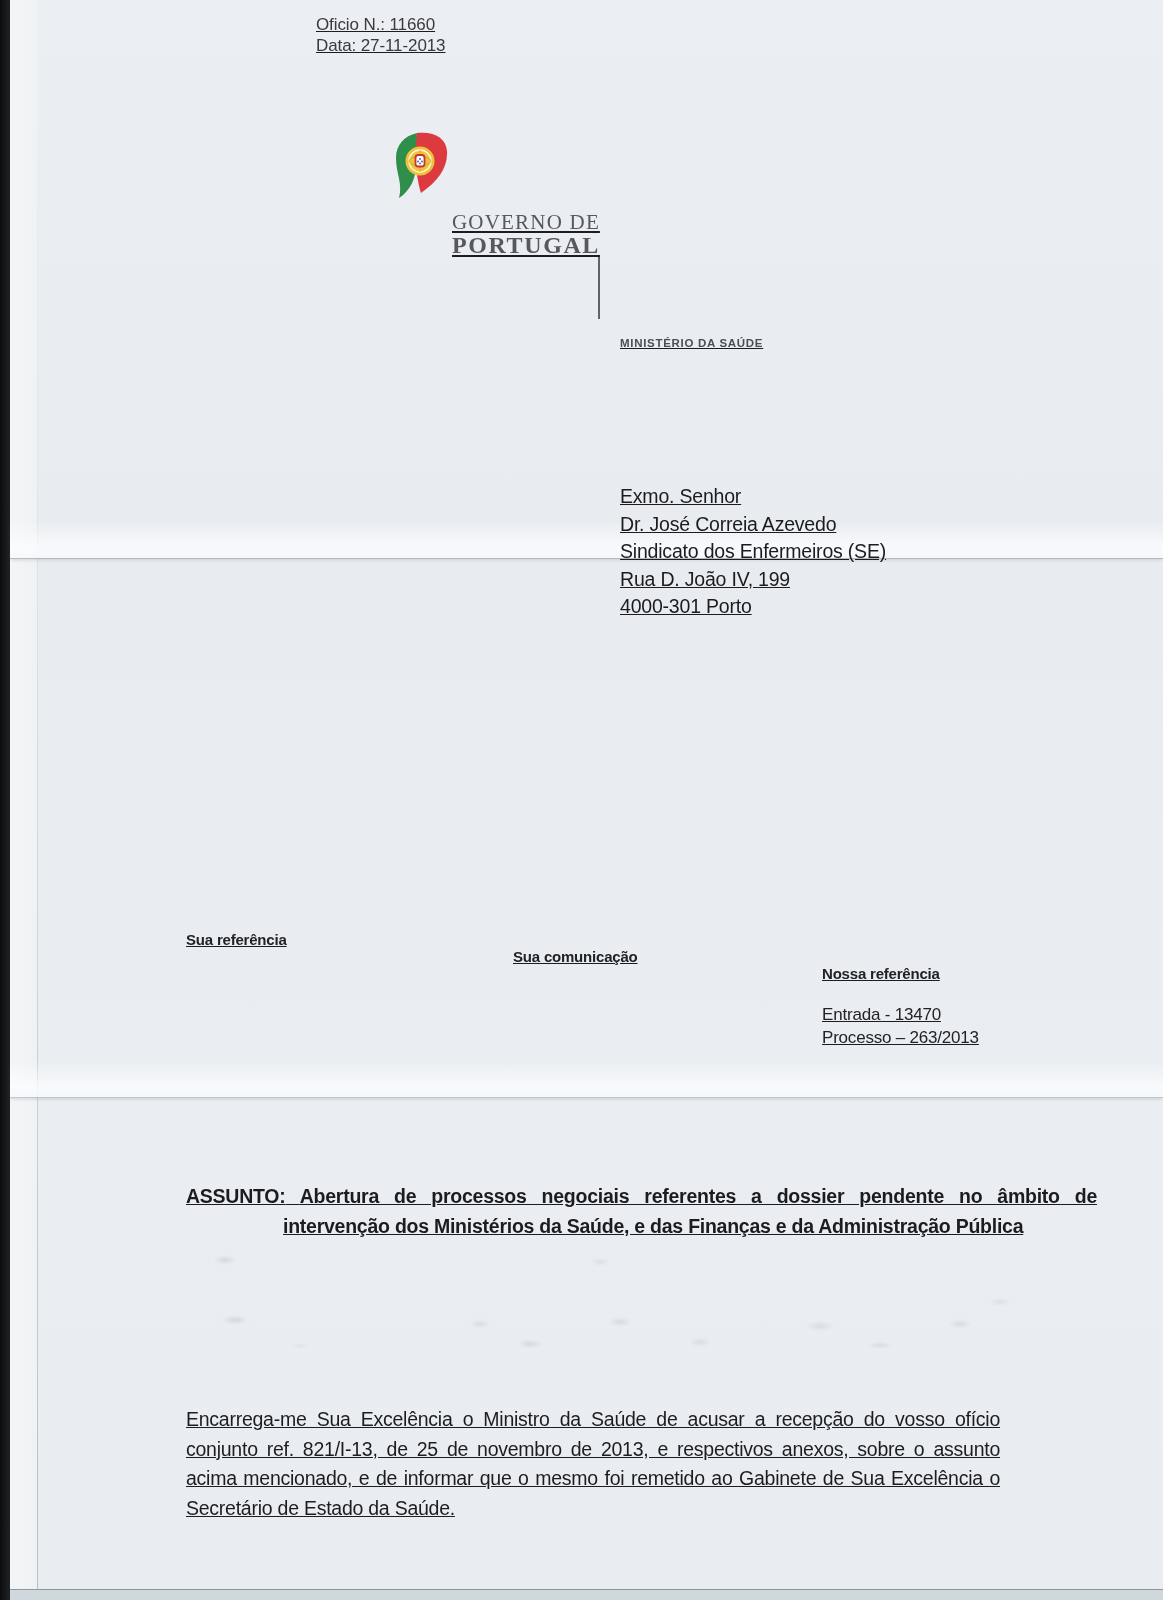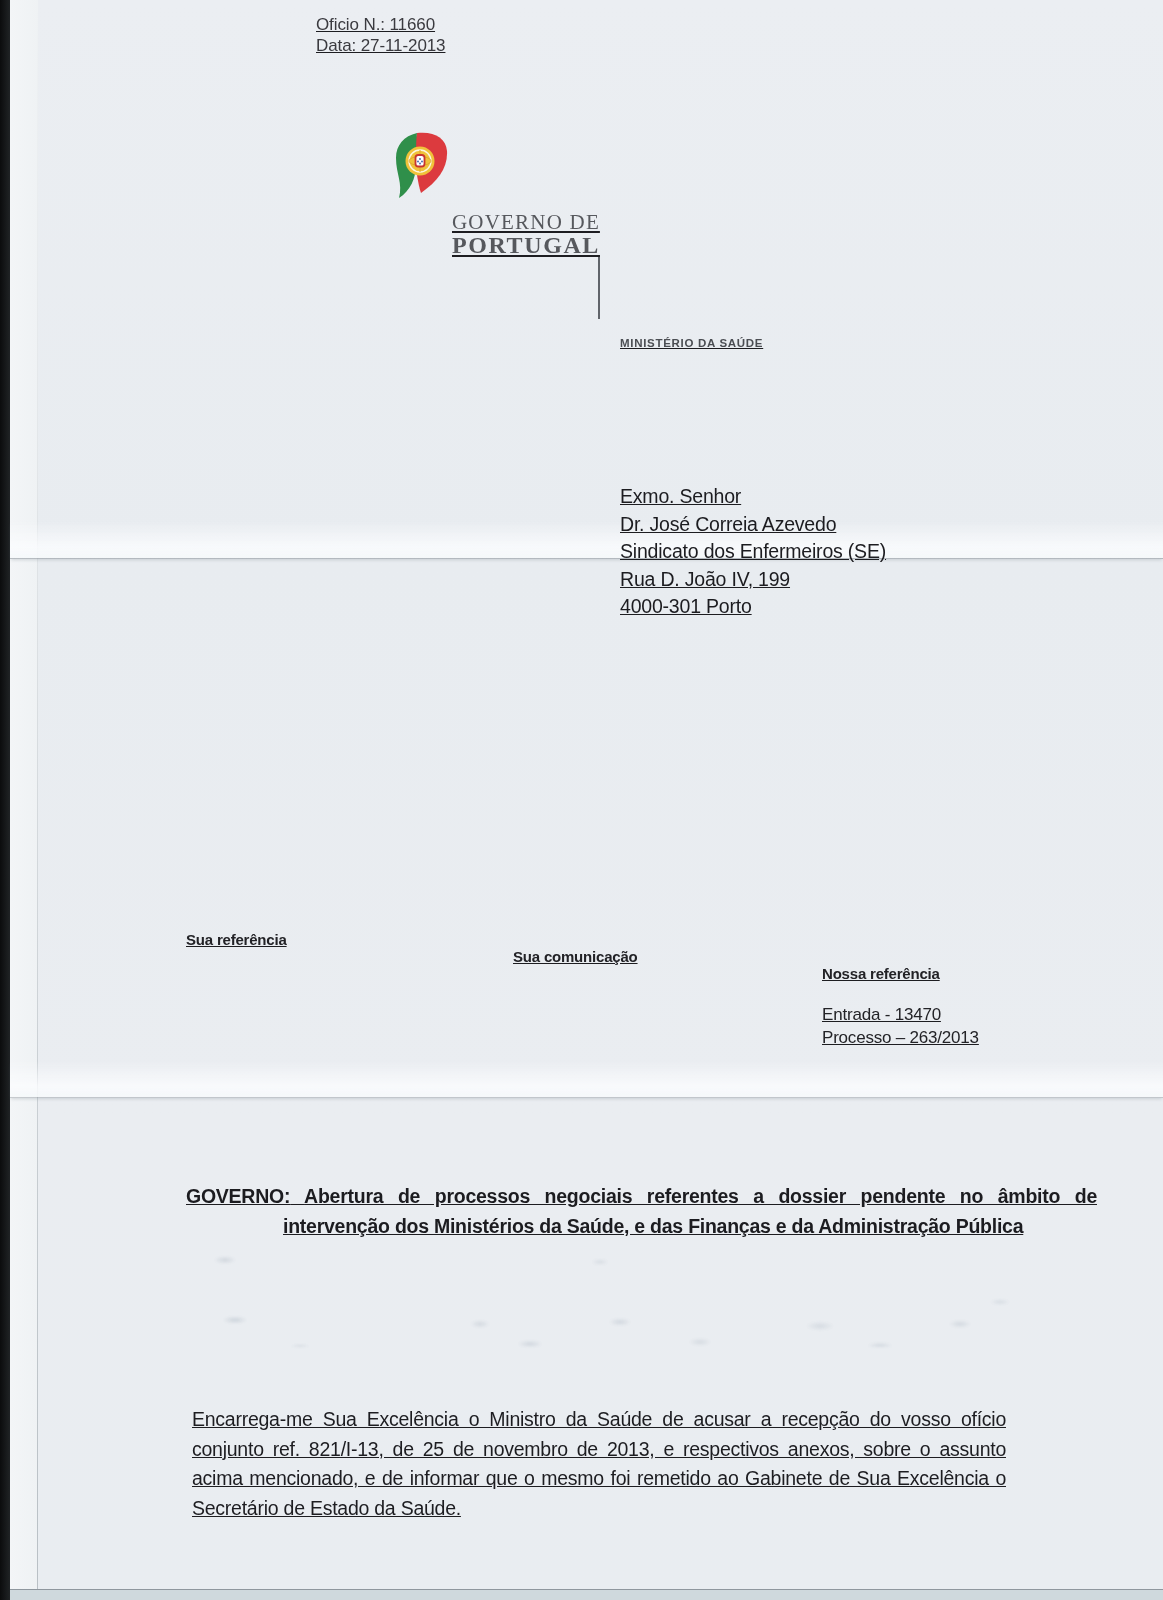--- a/index.html
+++ b/index.html
@@ -34,21 +34,21 @@
   
   .recipient{position:absolute;left:620px;top:246px;font-size:19.5px;line-height:27.6px;color:#1c1c20;font-weight:500;letter-spacing:-.2px;}
   
   .ref-label{position:absolute;top:556px;font-size:15px;font-weight:700;color:#222226;letter-spacing:-.2px;}
   .ref-your{left:186px;} .ref-comm{left:513px;} .ref-our{left:822px;}
   .ref-lines{position:absolute;left:822px;top:577px;font-size:17px;line-height:23.5px;color:#232327;letter-spacing:-.2px;}
   
   .subject{position:absolute;left:186px;top:690px;width:814px;font-size:19.5px;font-weight:700;
         line-height:29.5px;color:#1c1c20;text-align:justify;padding-left:97px;text-indent:-97px;letter-spacing:-.25px;}
   
-  .paragraph{position:absolute;left:192px;top:834px;width:814px;font-size:19.5px;line-height:29.6px;
+  .paragraph{position:absolute;left:186px;top:834px;width:814px;font-size:19.5px;line-height:29.6px;
         color:#1d1d21;text-align:justify;letter-spacing:-.25px;}
   
   .bleed{position:absolute;left:180px;top:1242px;width:830px;height:105px;filter:blur(1px);opacity:.75;
     background:
       radial-gradient(16px 6px at 45px 18px, rgba(115,130,150,.28), transparent 70%),
       radial-gradient(12px 5px at 420px 20px, rgba(115,130,150,.20), transparent 70%),
       radial-gradient(18px 6px at 55px 78px, rgba(110,128,148,.30), transparent 70%),
       radial-gradient(14px 6px at 300px 82px, rgba(110,128,148,.24), transparent 70%),
       radial-gradient(16px 6px at 440px 80px, rgba(110,128,148,.26), transparent 70%),
       radial-gradient(20px 7px at 640px 84px, rgba(110,128,148,.22), transparent 70%),
@@ -109,17 +109,17 @@
   </div>
 
   <div class="ref-label ref-your txt">Sua referência</div>
   <div class="ref-label ref-comm txt">Sua comunicação</div>
   <div class="ref-label ref-our txt">Nossa referência</div>
   <div class="ref-lines txt">
     <div>Entrada - 13470</div>
     <div>Processo – 263/2013</div>
   </div>
 
-  <p class="subject txt"><span>GOVERNO:</span><span> </span><span>Abertura de processos negociais referentes a dossier pendente no âmbito de intervenção dos Ministérios da Saúde, e das Finanças e da Administração Pública</span></p>
+  <p class="subject txt"><span>ASSUNTO:</span><span> </span><span>Abertura de processos negociais referentes a dossier pendente no âmbito de intervenção dos Ministérios da Saúde, e das Finanças e da Administração Pública</span></p>
 
   <p class="paragraph txt">Encarrega-me Sua Excelência o Ministro da Saúde de acusar a recepção do vosso ofício conjunto ref. 821/I-13, de 25 de novembro de 2013, e respectivos anexos, sobre o assunto acima mencionado, e de informar que o mesmo foi remetido ao Gabinete de Sua Excelência o Secretário de Estado da Saúde.</p>
 
 </div>
 
 </body></html>

